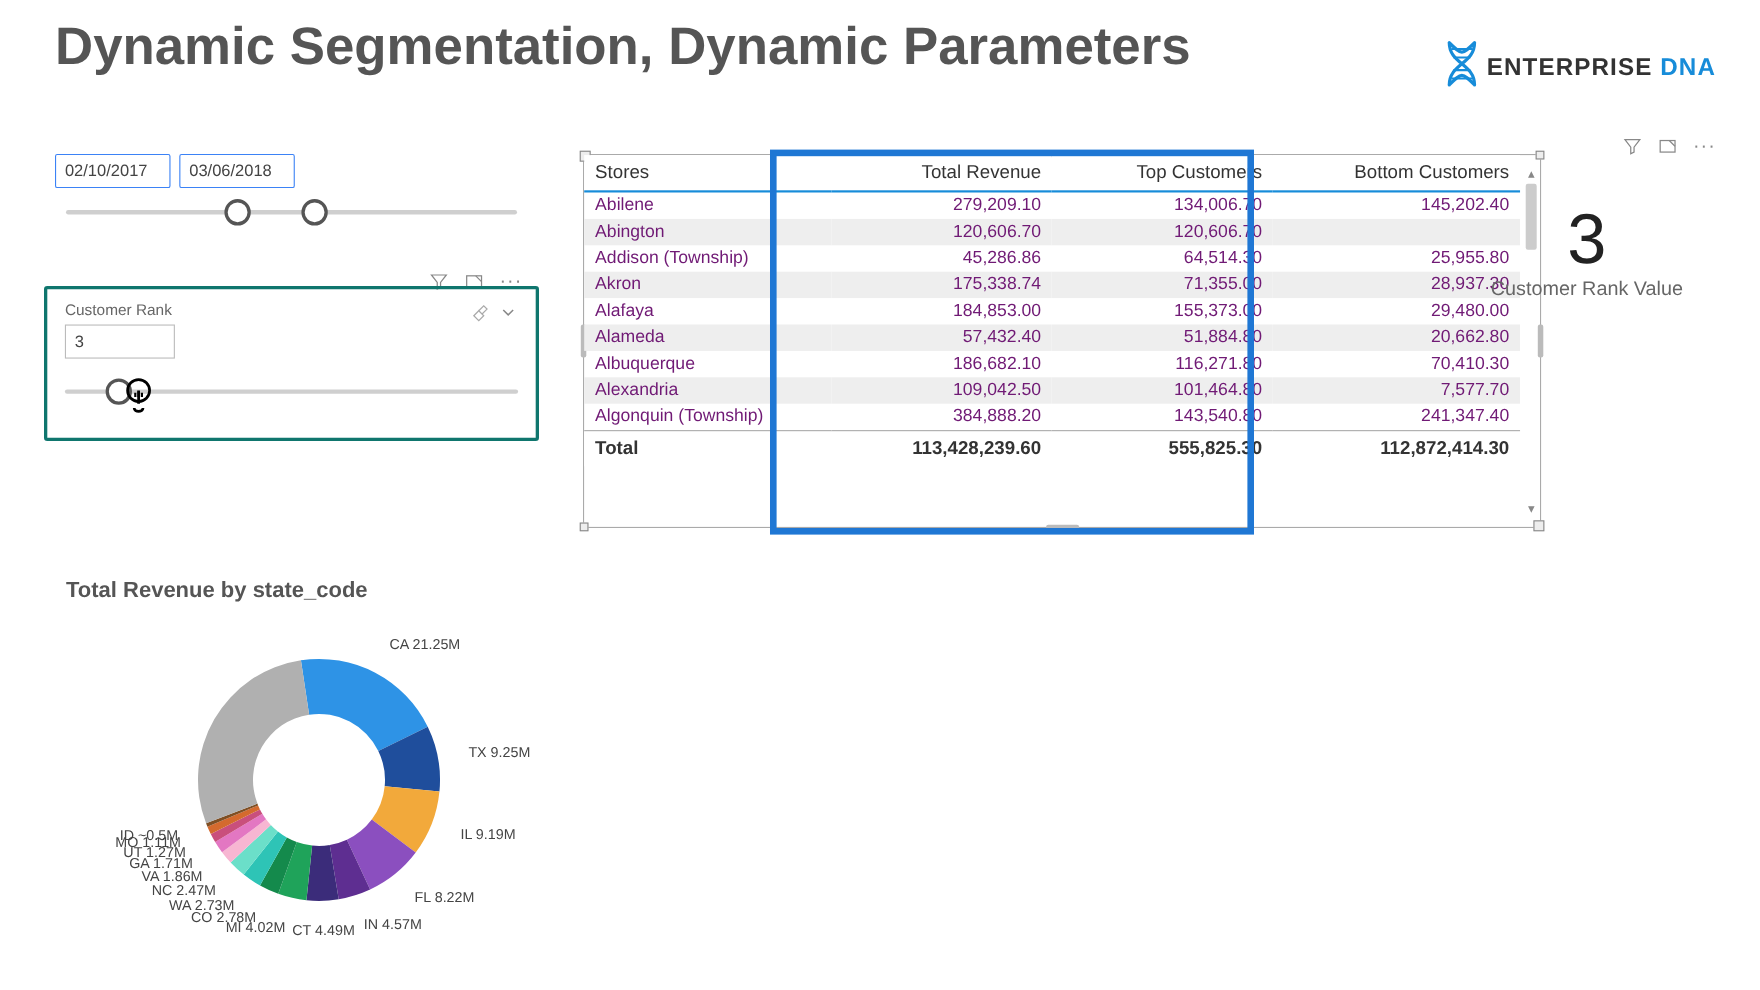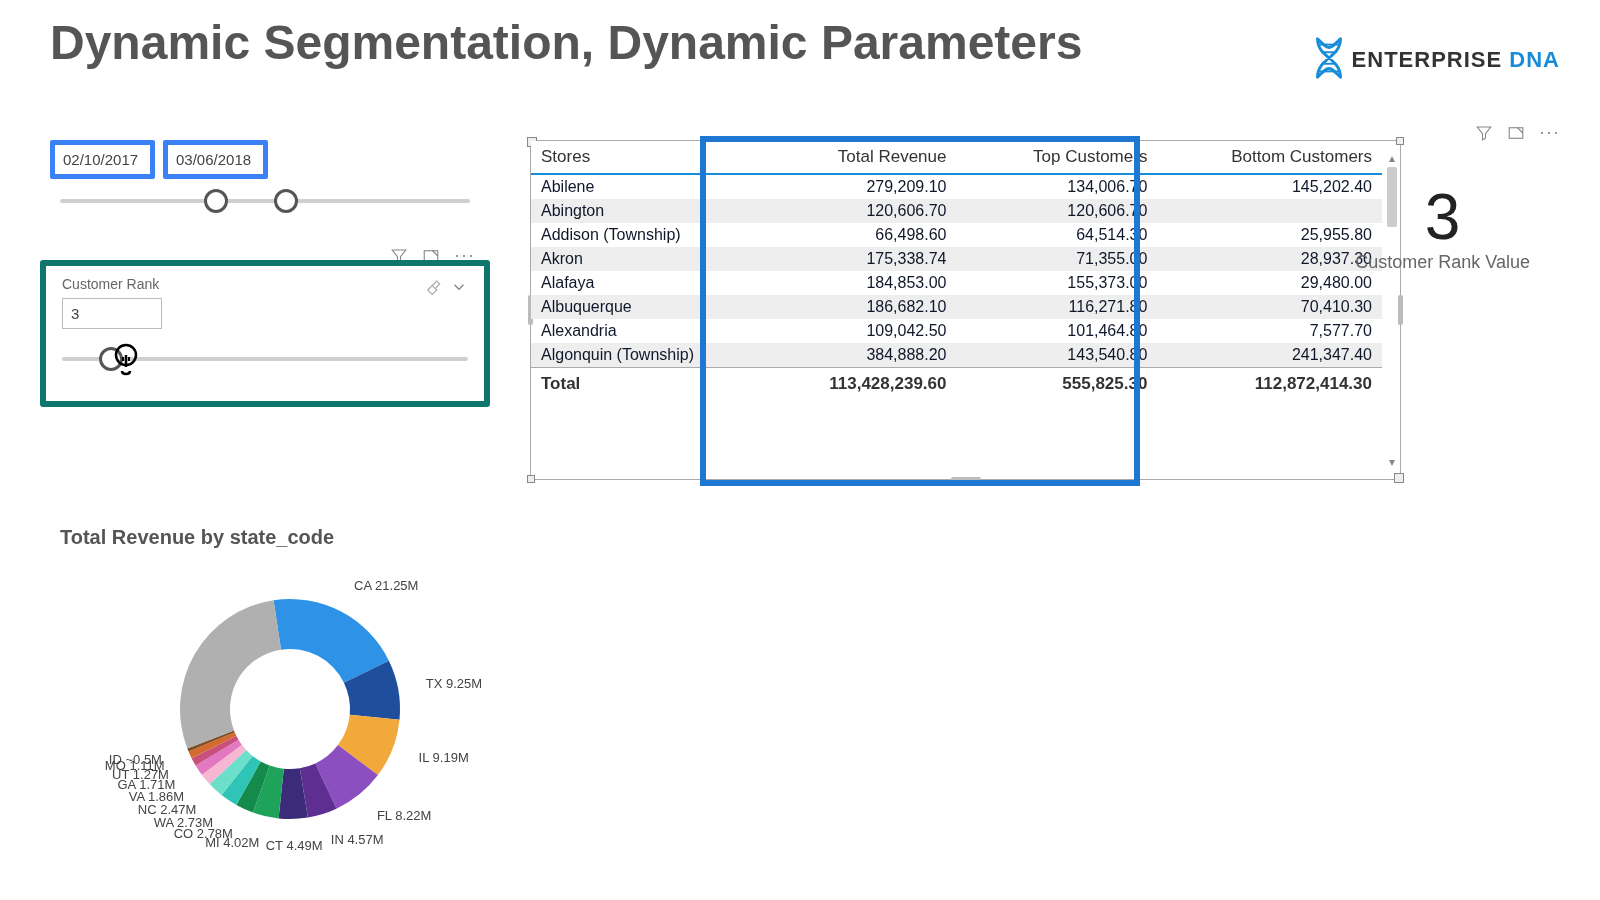--- a/index.html
+++ b/index.html
@@ -35,21 +35,21 @@
     position: absolute;
     left: 50px; top: 140px;
     width: 430px;
   }
   .slicer-label { font-size: 14px; color: #666; margin-bottom: 6px; }
   .date-inputs { display: flex; gap: 8px; margin-bottom: 14px; }
   .date-inputs input {
     width: 105px;
     padding: 6px 8px;
     font-size: 15px;
-    border: 5px solid #3b82f6;
+    border: 1px solid #3b82f6;
     border-radius: 2px;
     color: #444;
   }
   .range-track {
     position: relative;
     height: 4px;
     background: #cfcfcf;
     margin: 20px 10px 0 10px;
     border-radius: 2px;
   }
@@ -61,21 +61,21 @@
     background: #fff;
     border-radius: 50%;
     transform: translate(-50%, -50%);
   }
 
   
   .rank-slicer {
     position: absolute;
     left: 40px; top: 260px;
     width: 450px;
-    border: 6px solid #0f766e;
+    border: 3px solid #0f766e;
     border-radius: 3px;
     padding: 10px 16px 40px 16px;
   }
   .rank-slicer .slicer-label { margin-bottom: 6px; }
   .rank-input {
     width: 100px;
     padding: 6px 8px;
     font-size: 15px;
     border: 1px solid #bbb;
     margin-bottom: 18px;
@@ -160,21 +160,21 @@
     font-weight:400;
     padding: 6px 10px;
     color:#333;
     border-bottom: 2px solid #178CD9;
     background:#fff;
     font-size:17px;
   }
   thead th.num { text-align:right; }
   tbody td {
     padding: 3px 10px;
-    color:#0f172a;
+    color:#701a75;
     font-size:16px;
   }
   tbody tr:nth-child(even) { background:#eee; }
   tbody td.num { text-align:right; }
   tfoot td {
     padding: 6px 10px;
     font-weight:700;
     border-top:1px solid #aaa;
     background:#fff;
     font-size:17px;
@@ -333,35 +333,41 @@
             <td class="num">145,202.40</td>
           </tr>
           <tr>
             <td>Abington</td>
             <td class="num">120,606.70</td>
             <td class="num">120,606.70</td>
             <td class="num"></td>
           </tr>
           <tr>
             <td>Addison (Township)</td>
-            <td class="num">66,498.60</td>
+            <td class="num">45,286.86</td>
             <td class="num">64,514.30</td>
             <td class="num">25,955.80</td>
           </tr>
           <tr>
             <td>Akron</td>
             <td class="num">175,338.74</td>
             <td class="num">71,355.00</td>
             <td class="num">28,937.30</td>
           </tr>
           <tr>
             <td>Alafaya</td>
             <td class="num">184,853.00</td>
             <td class="num">155,373.00</td>
             <td class="num">29,480.00</td>
+          </tr>
+          <tr>
+            <td>Alameda</td>
+            <td class="num">57,432.40</td>
+            <td class="num">51,884.80</td>
+            <td class="num">20,662.80</td>
           </tr>
           <tr>
             <td>Albuquerque</td>
             <td class="num">186,682.10</td>
             <td class="num">116,271.80</td>
             <td class="num">70,410.30</td>
           </tr>
           <tr>
             <td>Alexandria</td>
             <td class="num">109,042.50</td>

